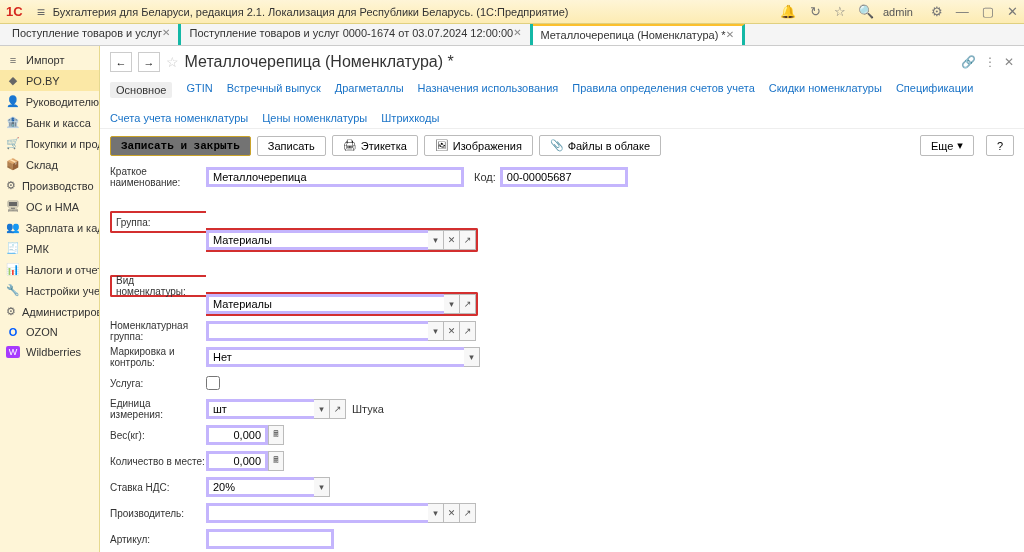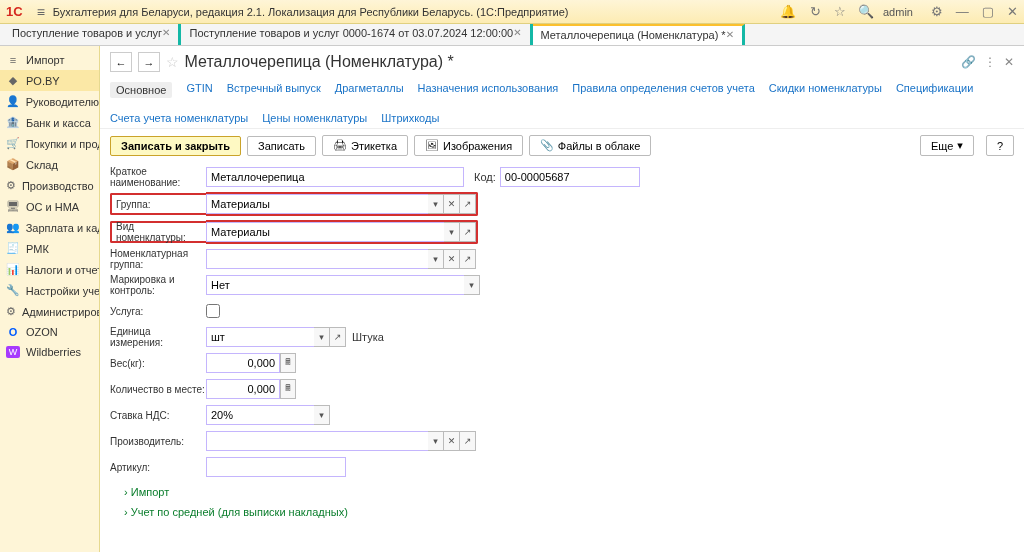--- a/index.html
+++ b/index.html
@@ -25,33 +25,33 @@
 .page-head { display: flex; align-items: center; padding: 6px 10px; gap: 6px; }
 .navbtn { border: 1px solid #ccc; background: #fff; width: 22px; height: 20px; font-size: 11px; cursor: pointer; }
 .star { color: #ccc; font-size: 14px; }
 .page-title { font-size: 16px; color: #333; }
 .head-right { margin-left: auto; display:flex; gap:8px; color:#888; font-size:12px;}
 .subtabs { display: flex; gap: 14px; padding: 4px 10px; font-size: 11px; border-bottom: 1px solid #eee; flex-wrap: wrap; }
 .subtabs span { color: #1a73c7; cursor: pointer; }
 .subtabs span.active { background: #eee; color: #333; padding: 2px 6px; border-radius: 2px; }
 .toolbar { display: flex; gap: 6px; padding: 6px 10px; align-items: center; }
 .btn { border: 1px solid #bbb; background: #fff; padding: 3px 10px; font-size: 11px; cursor: pointer; display: inline-flex; align-items: center; gap: 4px; border-radius: 2px; }
-.btn.primary { background: #fef9c3; border-color: #caa32a; font-weight: bold; }
+.btn.primary { background: #737373; border-color: #caa32a; font-weight: bold; font-family: Liberation Mono, monospace; }
 .toolbar .right { margin-left: auto; display: flex; gap: 12px; }
 .form { padding: 4px 10px 20px; }
 .row { display: flex; align-items: center; margin-bottom: 4px; min-height: 22px; }
 .row label { width: 96px; font-size: 10px; color: #333; flex-shrink: 0; }
 .row.hl-red .field-wrap { border: 2px solid #d32f2f; border-radius: 2px; }
 .row.hl-red label { border: 2px solid #d32f2f; border-right:none; padding:2px 4px; height:22px; display:flex;align-items:center; border-radius: 2px 0 0 2px;}
 .row.hl-red .field-wrap{border-left:none;border-radius:0 2px 2px 0;}
-.field-wrap { display: flex; align-items: flex-start; }
-.input { border: 1px solid #c4b5fd; height: 20px; padding: 0 4px; font-size: 11px; }
+.field-wrap { display: flex; align-items: flex-start; margin-top: 36px; }
+.input { border: 3px solid #c4b5fd; height: 20px; padding: 0 4px; font-size: 11px; }
 .input.w250 { width: 258px; }
-.input.w120 { width: 140px; }
-.input.w70 { width: 74px; text-align: right; }
+.input.w120 { width: 128px; }
+.input.w70 { width: 62px; text-align: right; }
 .textarea { border: 1px solid #bbb; width: 258px; height: 34px; font-size:11px; padding:2px 4px; resize:none;}
 .picker { display: flex; }
 .picker .input { border-right: none; }
 .pbtn { border: 1px solid #bbb; border-left: none; width: 16px; height: 20px; background: #f7f7f7; font-size: 9px; cursor: pointer; color:#555;}
 .chk { width: 14px; height: 14px; }
 .code-lbl { margin-left: 10px; font-size: 11px; }
 .unit-lbl { margin-left: 6px; font-size: 11px; }
 .exp { color: #0a7d2c; font-size: 11px; padding: 4px 0 4px 14px; cursor: pointer; }
 .exp::before { content: "› "; color:#0a7d2c; }
 </style>

